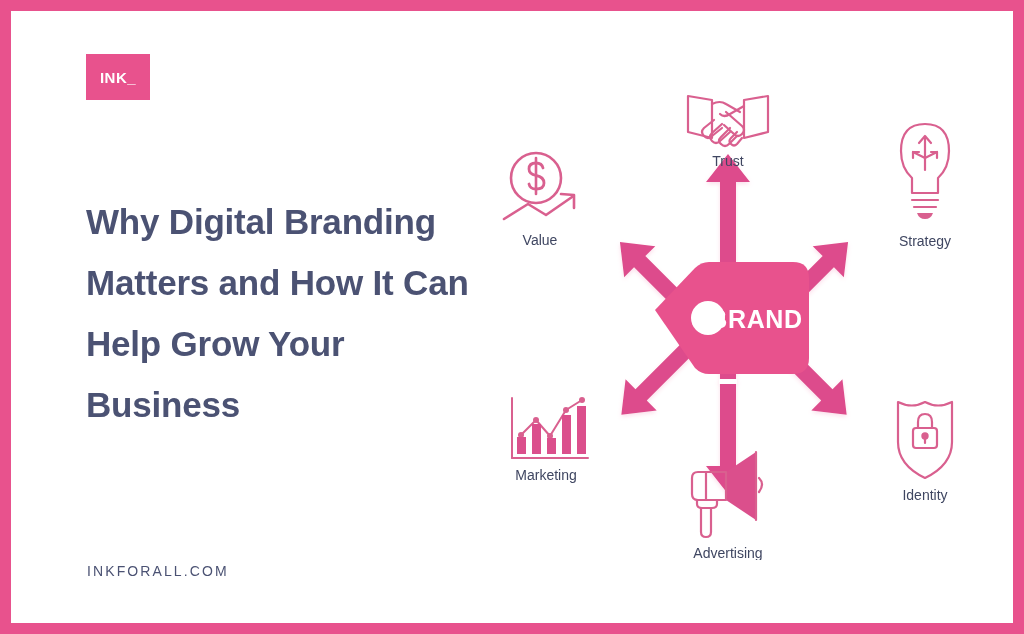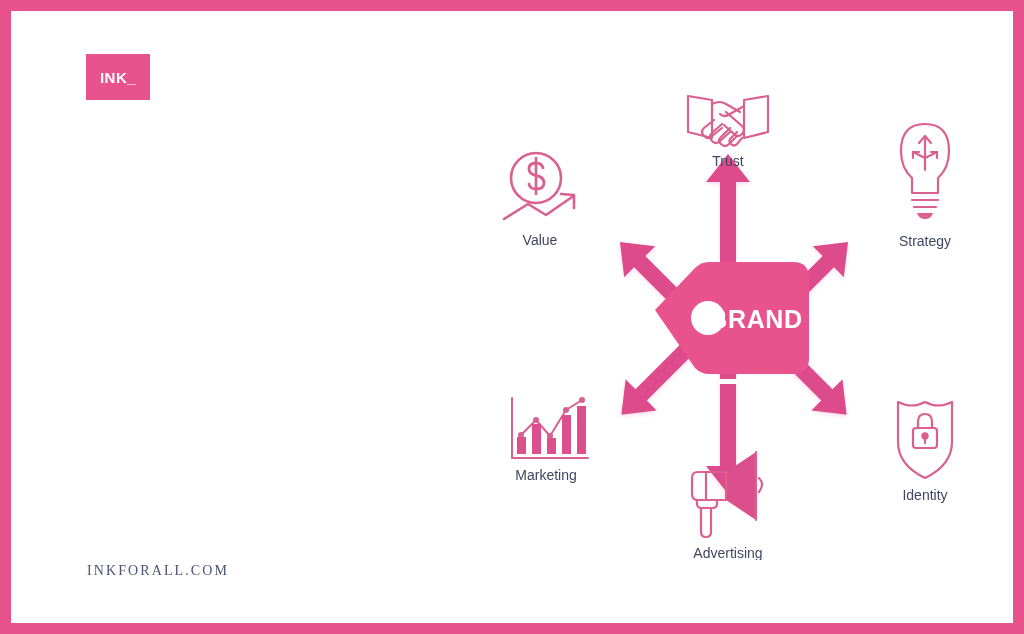--- a/index.html
+++ b/index.html
@@ -70,21 +70,21 @@
     font-family: "Liberation Sans", sans-serif;
   }
 
   .footer-url {
     position: absolute;
     left: 87px;
     top: 563px;
     color: #4b5273;
     font-size: 14px;
     letter-spacing: 2.1px;
-    font-family: Liberation Serif, serif;
+    font-family: Liberation Sans, sans-serif;
   }
 
   
   .diagram {
     position: absolute;
     left: 488px;
     top: 80px;
     width: 512px;
     height: 480px;
   }
@@ -111,20 +111,21 @@
 <body>
 
 <div class="canvas">
 
   <div class="inner"></div>
 
   <div class="logo">
     <span class="logo-text">INK_</span>
   </div>
 
+  <h1 class="headline">Why Digital Branding Matters and How It Can Help Grow Your Business</h1>
 
   <div class="footer-url">INKFORALL.COM</div>
 
   <div class="diagram">
     <svg width="512" height="480" viewBox="0 0 512 480" xmlns="http://www.w3.org/2000/svg">
 
       <defs>
 
         <filter id="softshadow" x="-30%" y="-30%" width="160%" height="160%">
           <feDropShadow dx="0" dy="2" stdDeviation="2.2" flood-color="#f7b6d0" flood-opacity="0.45"></feDropShadow>

